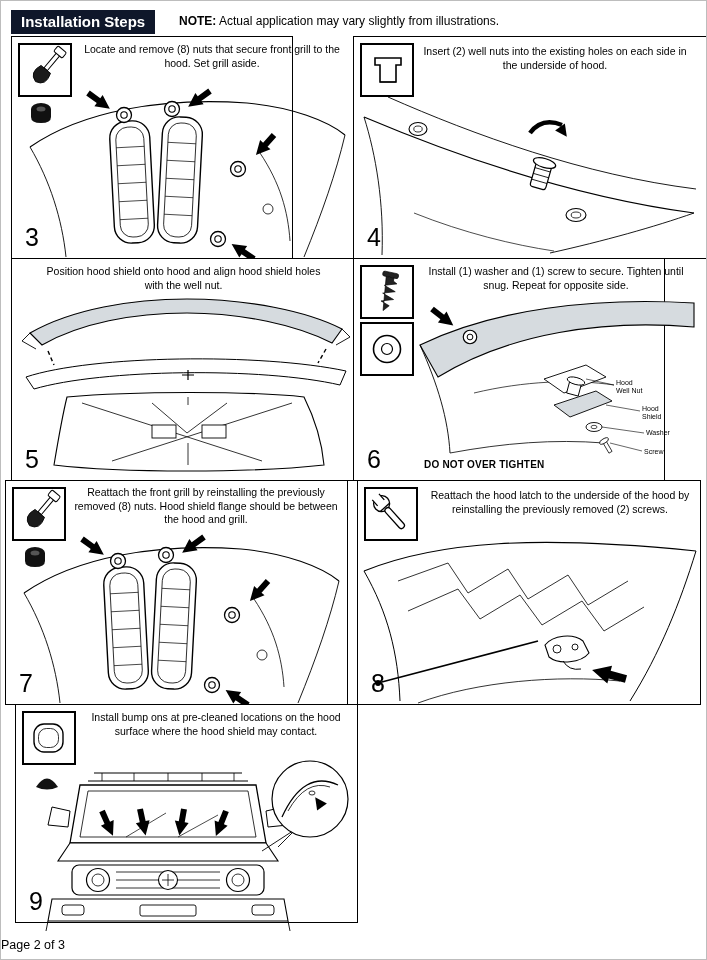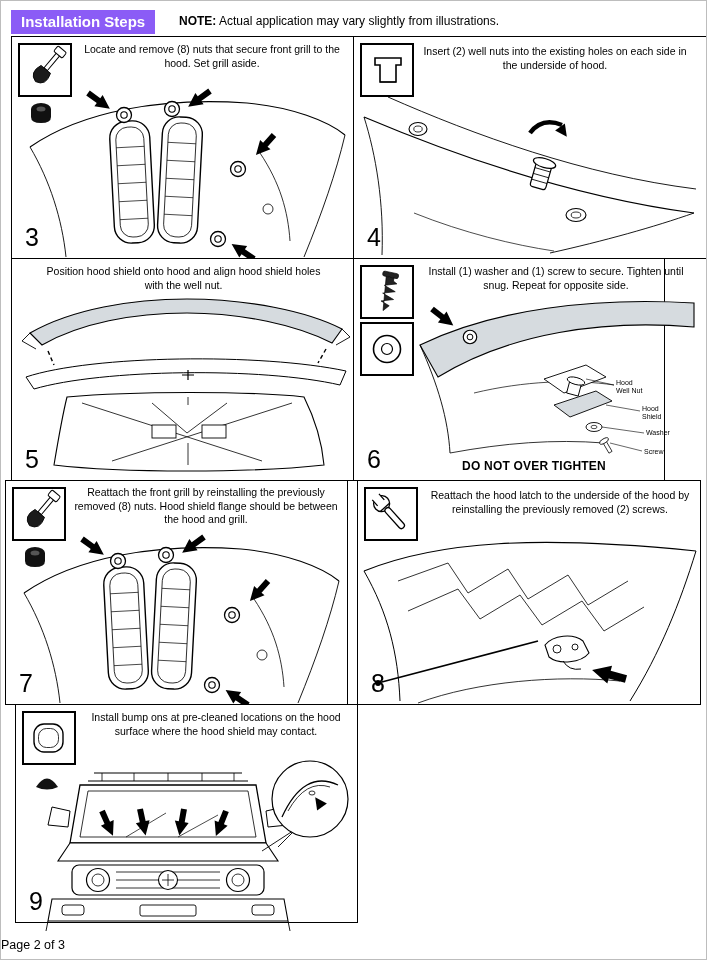--- a/index.html
+++ b/index.html
@@ -1,30 +1,30 @@
 <!DOCTYPE html>
 <html><head>
 <meta charset="utf-8">
 <style>
   * { margin:0; padding:0; box-sizing:border-box; }
   html,body { background:#e8e8e8; }
   body { font-family:"Liberation Sans", sans-serif; color:#000; }
   .page { position:relative; width:707px; height:960px; background:#fff; border:1px solid #bdbdbd; margin:0 auto; overflow:hidden; }
   .header { position:absolute; top:9px; left:10px; right:10px; height:26px; }
-  .title-box { position:absolute; left:0; top:0; background:#8b5cf6; color:#fff; font-weight:bold; font-size:15px; padding:3px 10px 4px; white-space:nowrap;text-align:center; }
+  .title-box { position:absolute; left:0; top:0; background:#0f172a; color:#fff; font-weight:bold; font-size:15px; padding:3px 10px 4px; white-space:nowrap;text-align:center; }
   .note { position:absolute; left:168px; top:4px; font-size:12px; }
   .note b { font-weight:bold; }
   .panel { position:absolute; border:1px solid #000; background:#fff; }
   .toolbox { position:absolute; width:54px; height:54px; border:2px solid #000; background:#fff; display:flex; align-items:center; justify-content:center; }
   .instr { position:absolute; font-size:10.5px; line-height:1.3; text-align:center; }
   .stepnum { position:absolute; left:13px; bottom:6px; font-size:25px; }
   .illus { position:absolute; left:0; }
   .part { position:absolute; }
   .callout-label { position:absolute; font-size:7px; line-height:1.15; }
-  .warning { position:absolute; font-weight:bold; font-size:12px; text-align:center; letter-spacing:0.2px; }
+  .warning { position:absolute; font-weight:bold; font-size:10px; letter-spacing:0.2px; }
   .footer { position:absolute; bottom:7px; left:0; width:100%; text-align:left; font-size:12.5px; }
   svg { display:block; overflow:visible; }
 </style>
 </head>
 <body>
 
 <div class="page">
 
   <svg width="0" height="0" style="position:absolute" aria-hidden="true">
     <defs>
@@ -93,21 +93,21 @@
   </svg>
 
   <div class="header">
     <div class="title-box">Installation Steps</div>
     <div class="note">
       <b>NOTE:</b>
       <span>Actual application may vary slightly from illustrations.</span>
     </div>
   </div>
 
-  <div class="panel" style="left:10px;top:35px;width:343px;height:223px">
+  <div class="panel" style="left:10px;top:35px;width:282px;height:223px">
     <div class="toolbox" style="left:6px;top:6px">
       <svg width="50" height="50" viewBox="0 0 50 50">
           <use href="#icon-socket"></use>
         </svg>
     </div>
     <svg class="part" style="left:16px;top:64px" width="26" height="24" viewBox="0 0 26 24">
         <use href="#part-knob"></use>
       </svg>
     <div class="instr" style="left:66px;top:6px;width:268px">Locate and remove (8) nuts that secure front grill to the hood. Set grill aside.</div>
     <svg class="illus" style="top:52px" width="343" height="172" viewBox="0 0 343 172">

